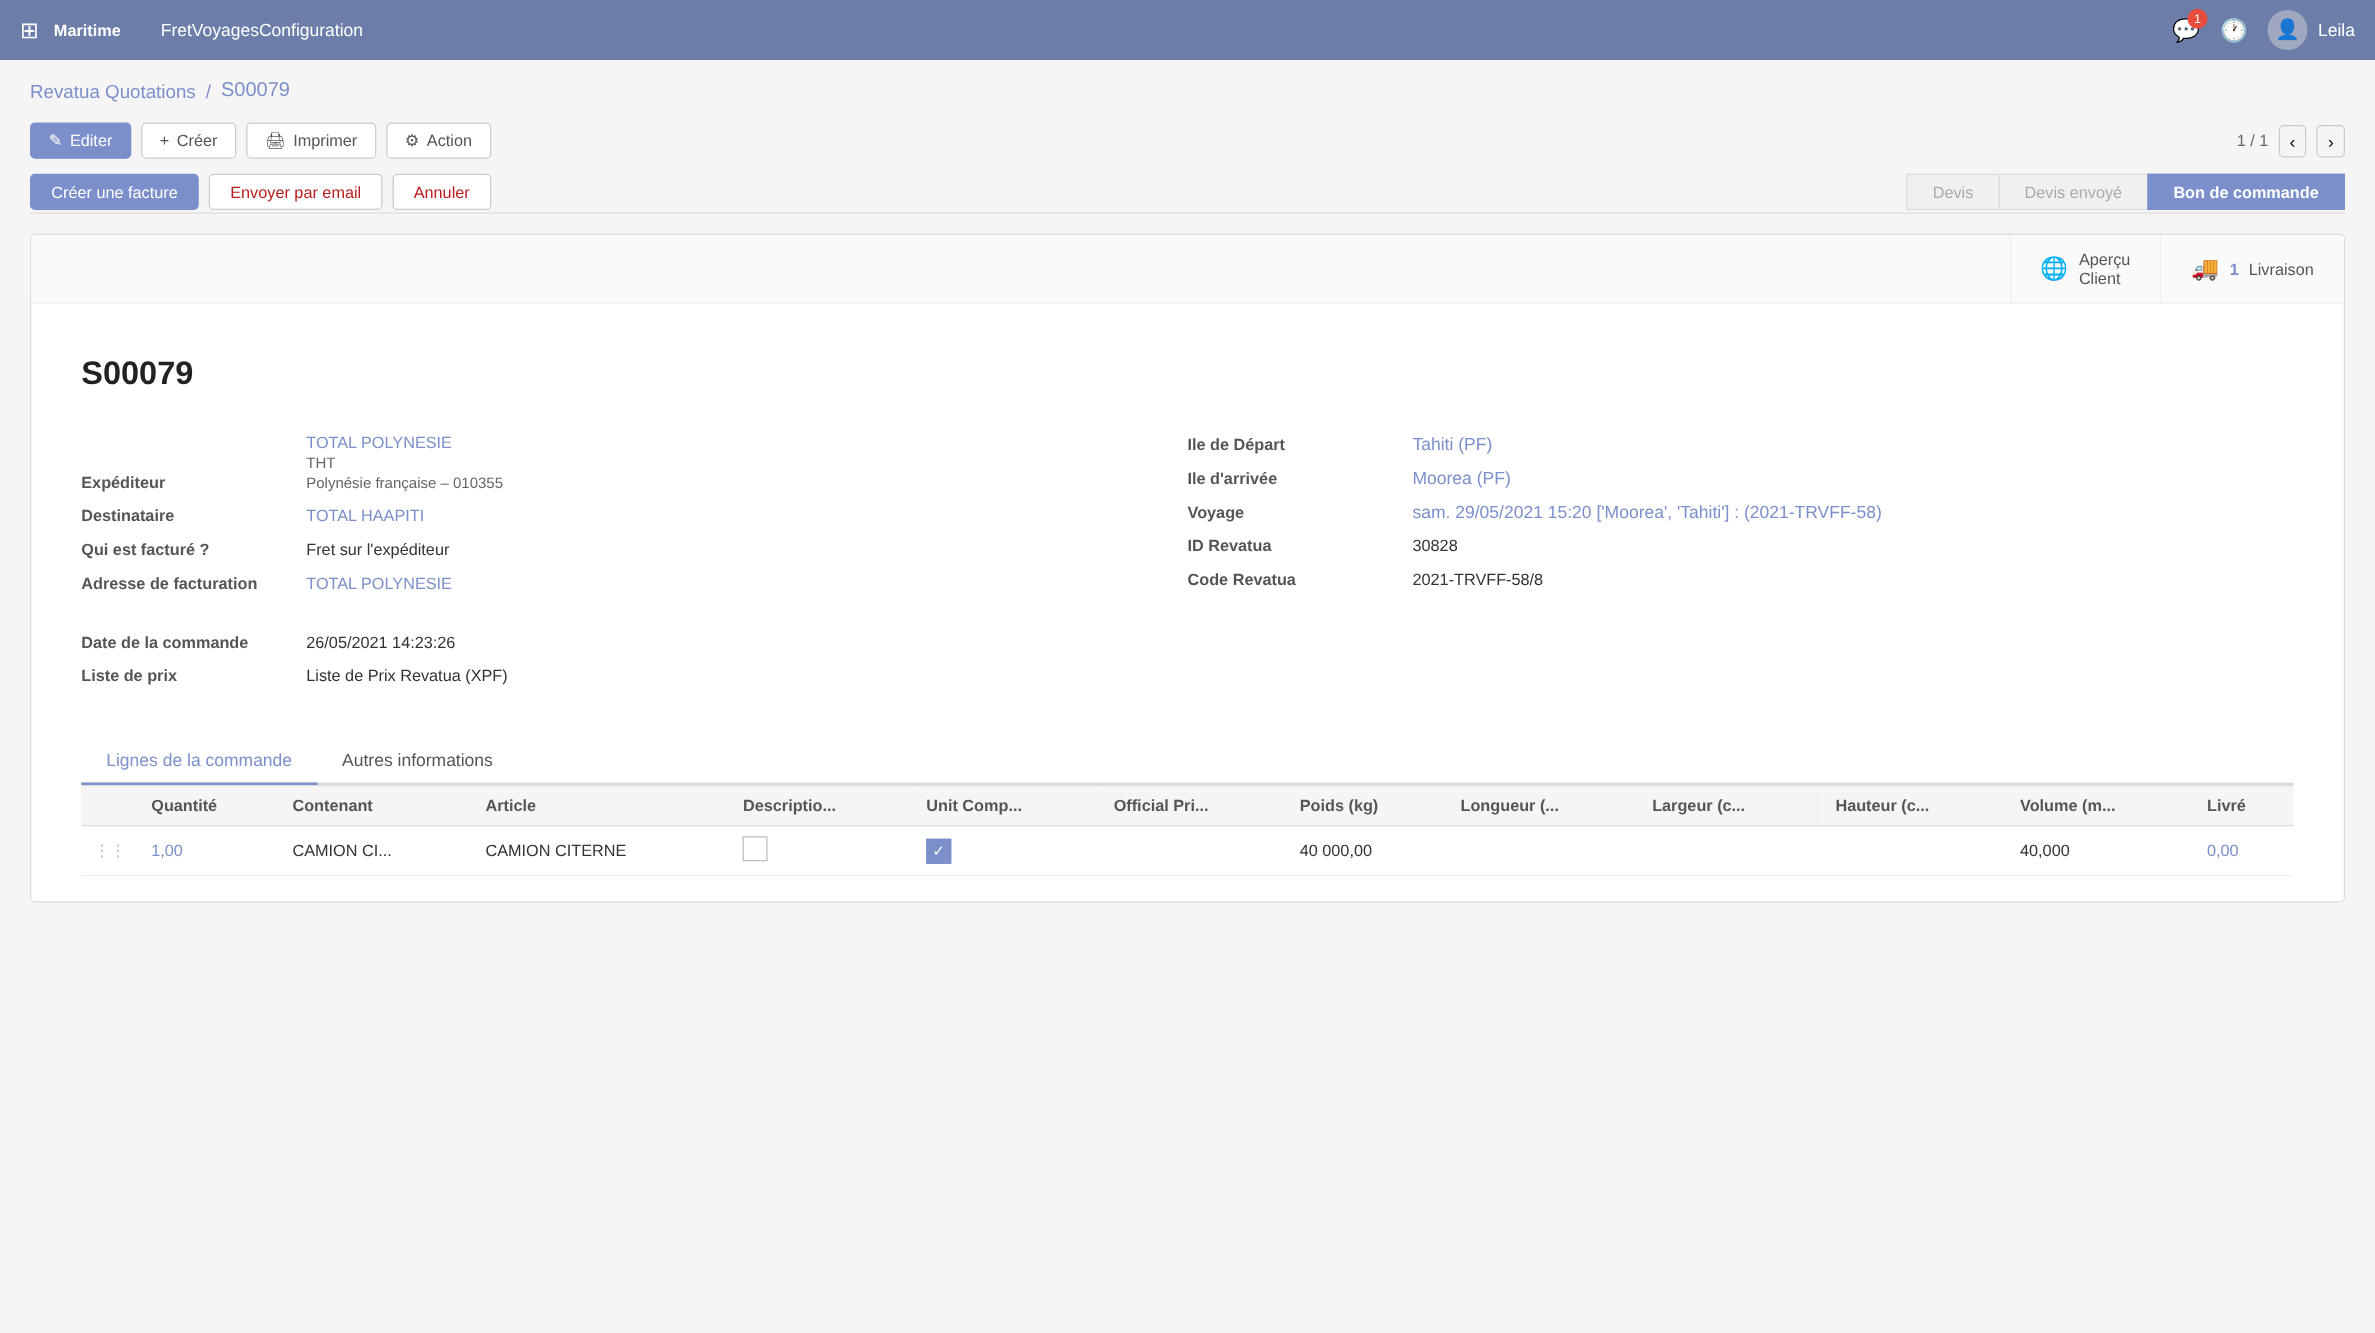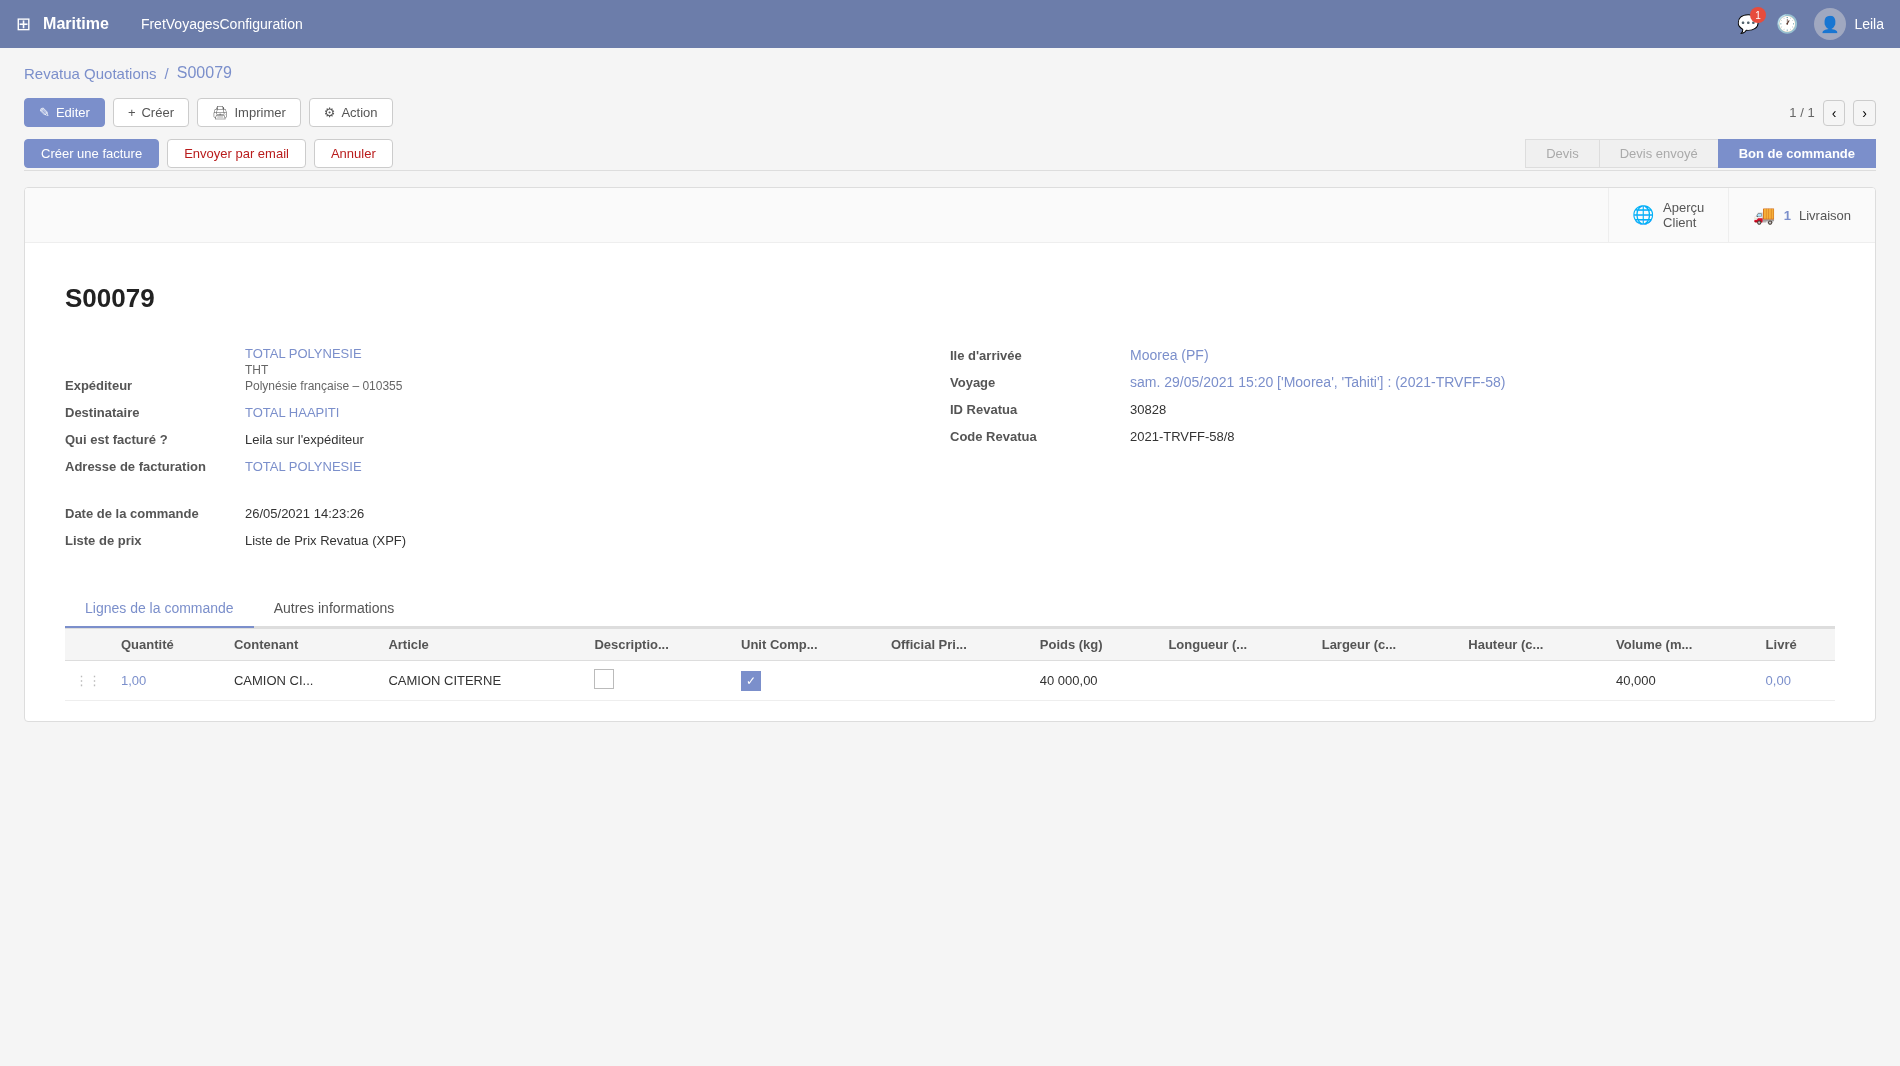--- a/index.html
+++ b/index.html
@@ -13,21 +13,21 @@
       align-items: center;
       padding: 0 16px;
       height: 48px;
     }
     .navbar-apps {
       margin-right: 12px;
       cursor: pointer;
       font-size: 18px;
     }
     .navbar-brand {
-      font-size: 16px;
+      font-size: 13px;
       font-weight: bold;
       margin-right: 32px;
     }
     .navbar-menu {
       display: flex;
       flex: 1;
     }
     .navbar-menu a {
       color: white;
       text-decoration: none;
@@ -467,40 +467,44 @@
             </div>
           </div>
           <div class="form-row">
             <span class="form-label">Destinataire</span>
             <div class="form-value">
               <a class="form-link">TOTAL HAAPITI</a>
             </div>
           </div>
           <div class="form-row">
             <span class="form-label">Qui est facturé ?</span>
-            <span class="form-value">Leila sur l'expéditeur</span>
+            <span class="form-value">Fret sur l'expéditeur</span>
           </div>
           <div class="form-row">
             <span class="form-label">Adresse de facturation</span>
             <div class="form-value">
               <a class="form-link">TOTAL POLYNESIE</a>
             </div>
           </div>
           <div style="height: 20px;"></div>
           <div class="form-row">
             <span class="form-label">Date de la commande</span>
             <span class="form-value">26/05/2021 14:23:26</span>
           </div>
           <div class="form-row">
             <span class="form-label">Liste de prix</span>
             <span class="form-value">Liste de Prix Revatua (XPF)</span>
           </div>
         </div>
 
         <div class="form-right">
+          <div class="form-row">
+            <span class="form-label">Ile de Départ</span>
+            <a class="form-link">Tahiti (PF)</a>
+          </div>
           <div class="form-row">
             <span class="form-label">Ile d'arrivée</span>
             <a class="form-link">Moorea (PF)</a>
           </div>
           <div class="form-row">
             <span class="form-label">Voyage</span>
             <a class="form-link" style="white-space: normal; max-width: 500px;">sam. 29/05/2021 15:20 ['Moorea', 'Tahiti'] : (2021-TRVFF-58)</a>
           </div>
           <div class="form-row">
             <span class="form-label">ID Revatua</span>

